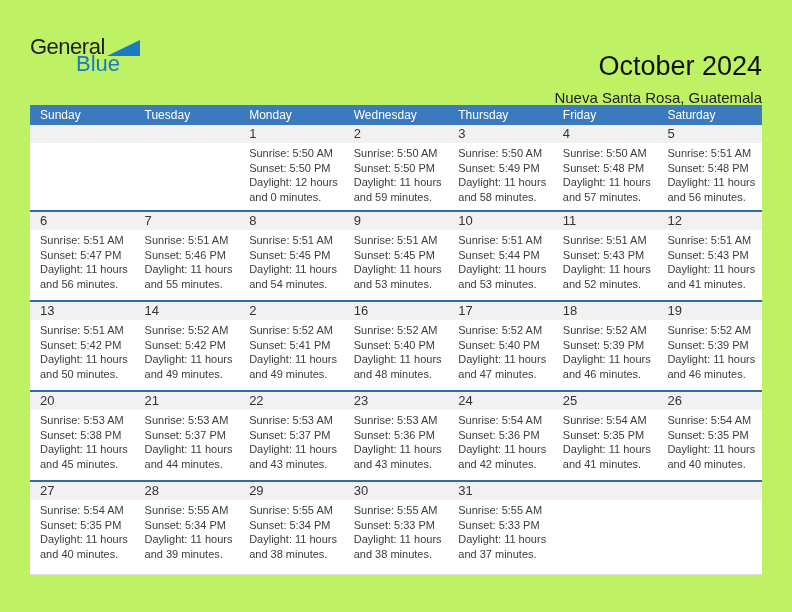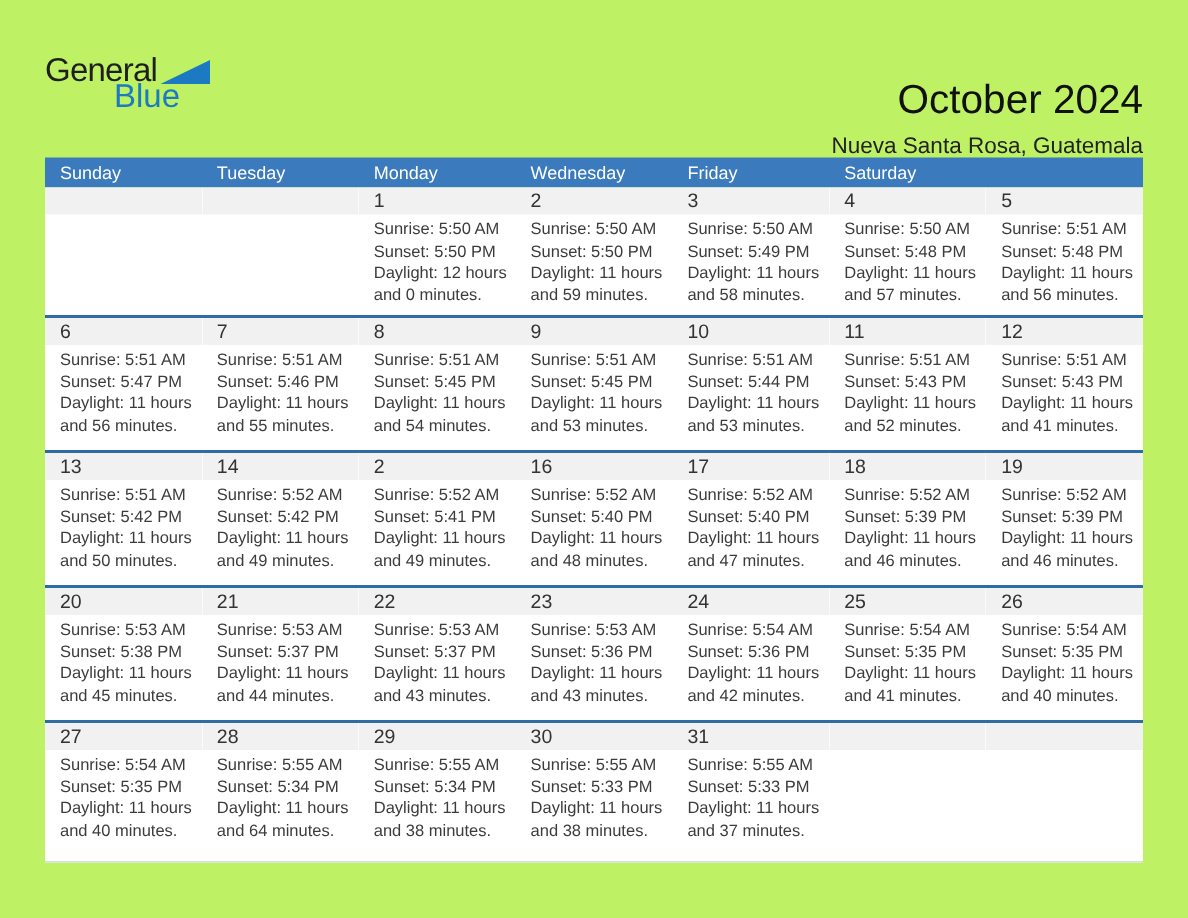--- a/index.html
+++ b/index.html
@@ -63,20 +63,21 @@
     <div class="cal-title">October 2024</div>
     <div class="cal-subtitle">Nueva Santa Rosa, Guatemala</div>
   </div>
 
   <div class="calendar">
     <div class="dow-row">
         <div class="dow-cell">Sunday</div>
         <div class="dow-cell">Tuesday</div>
         <div class="dow-cell">Monday</div>
         <div class="dow-cell">Wednesday</div>
+        <div class="dow-cell">Thursday</div>
         <div class="dow-cell">Friday</div>
         <div class="dow-cell">Saturday</div>
       </div>
     <div>
         <div class="week-row first">
           <div class="day-cell">
             <div class="date-band"></div>
             <div class="day-details"></div>
           </div>
           <div class="day-cell">
@@ -333,21 +334,21 @@
               <div>Daylight: 11 hours</div>
               <div>and 40 minutes.</div>
             </div>
           </div>
           <div class="day-cell">
             <div class="date-band">28</div>
             <div class="day-details">
               <div>Sunrise: 5:55 AM</div>
               <div>Sunset: 5:34 PM</div>
               <div>Daylight: 11 hours</div>
-              <div>and 64 minutes.</div>
+              <div>and 39 minutes.</div>
             </div>
           </div>
           <div class="day-cell">
             <div class="date-band">29</div>
             <div class="day-details">
               <div>Sunrise: 5:55 AM</div>
               <div>Sunset: 5:34 PM</div>
               <div>Daylight: 11 hours</div>
               <div>and 38 minutes.</div>
             </div>

